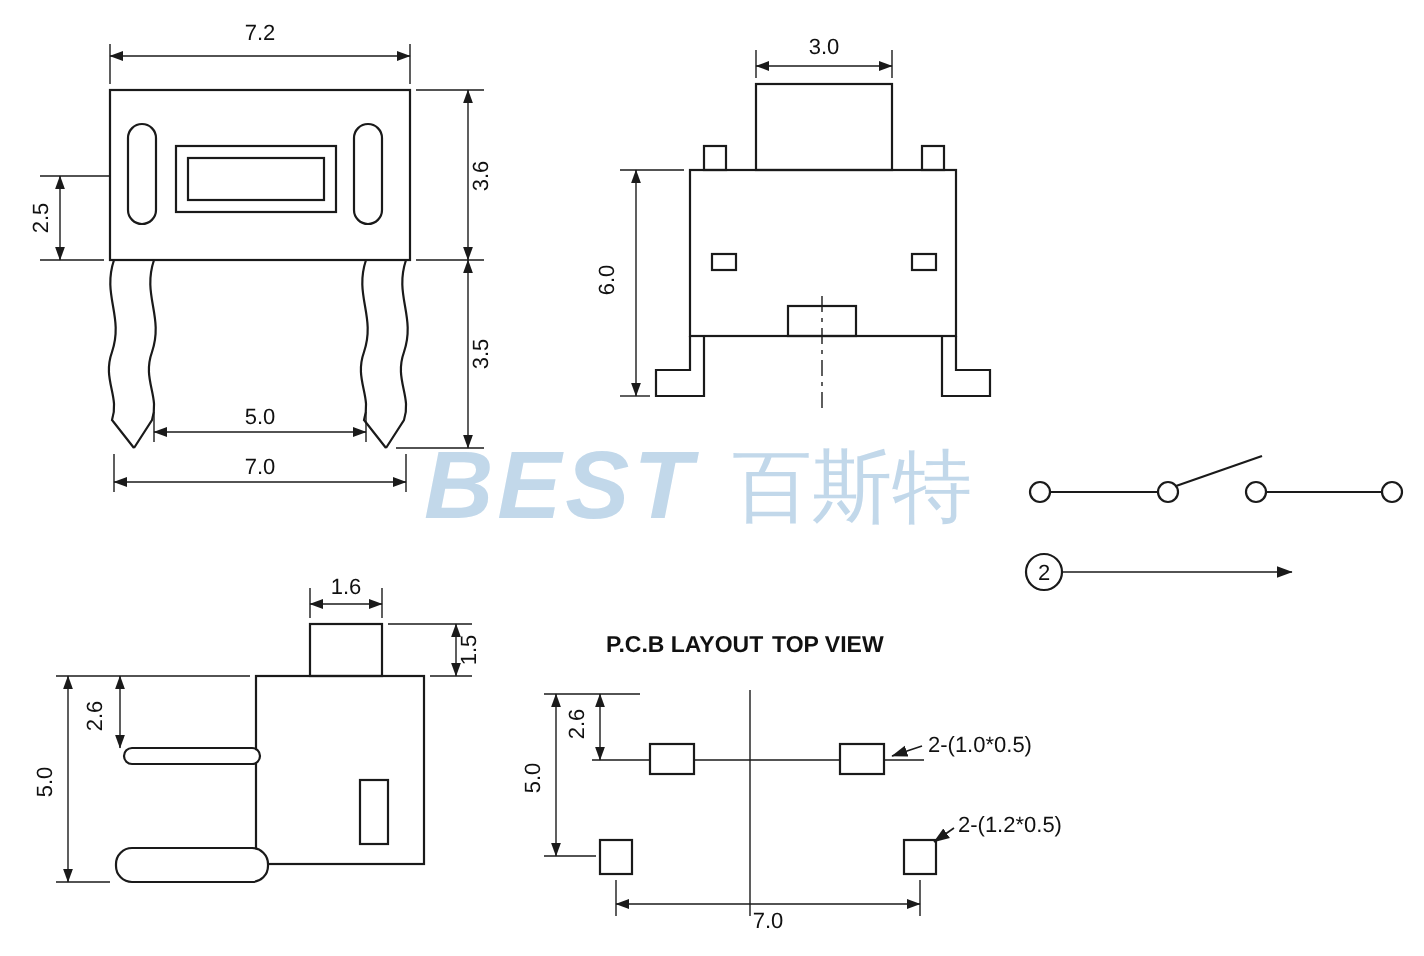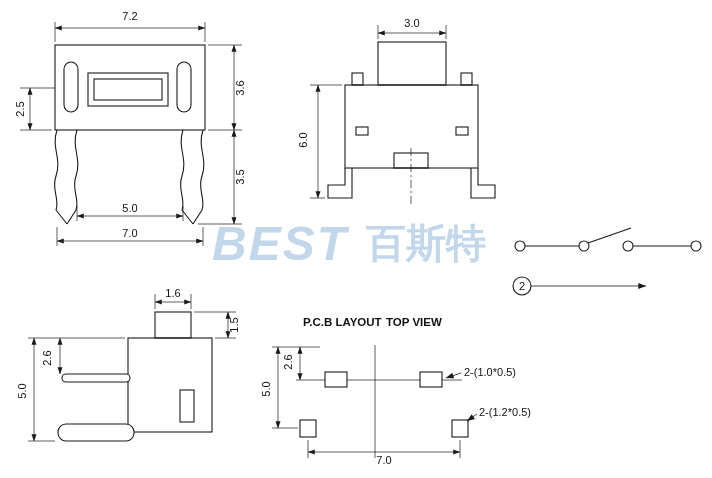--- a/index.html
+++ b/index.html
@@ -2,21 +2,21 @@
 <html><head>
 <meta charset="utf-8">
 <style>
   *{margin:0;padding:0;box-sizing:border-box}
   html,body{background:#ffffff}
   .canvas{position:relative;width:712px;height:478px;background:#fff;overflow:hidden;
           font-family:"Liberation Sans",sans-serif}
   .watermark{position:absolute;left:212px;top:216px;display:flex;align-items:flex-end;
              gap:18px;opacity:.8;white-space:nowrap;z-index:0;color:#b3cfe6}
   .wm-latin{font-size:48px;font-weight:bold;font-style:italic;letter-spacing:2px}
-  .wm-cjk{font-size:40px;font-weight:bold}
+  .wm-cjk{font-size:40px;font-weight:normal}
   svg.drawing{position:absolute;left:0;top:0;z-index:1}
   .obj{fill:none;stroke:#1a1a1a;stroke-width:1.1}
   .dim{fill:none;stroke:#1a1a1a;stroke-width:.7}
   .ldr{fill:none;stroke:#1a1a1a;stroke-width:.8}
   .cl{fill:none;stroke:#1a1a1a;stroke-width:.7;stroke-dasharray:8 3 2 3}
   .lbl{font-family:"Liberation Sans",sans-serif;font-size:11px;fill:#111;stroke:none;font-style:normal;font-weight:normal}
   .title{font-weight:bold;font-size:11.5px}
   .wfill{fill:#fff}
 </style>
 </head>

